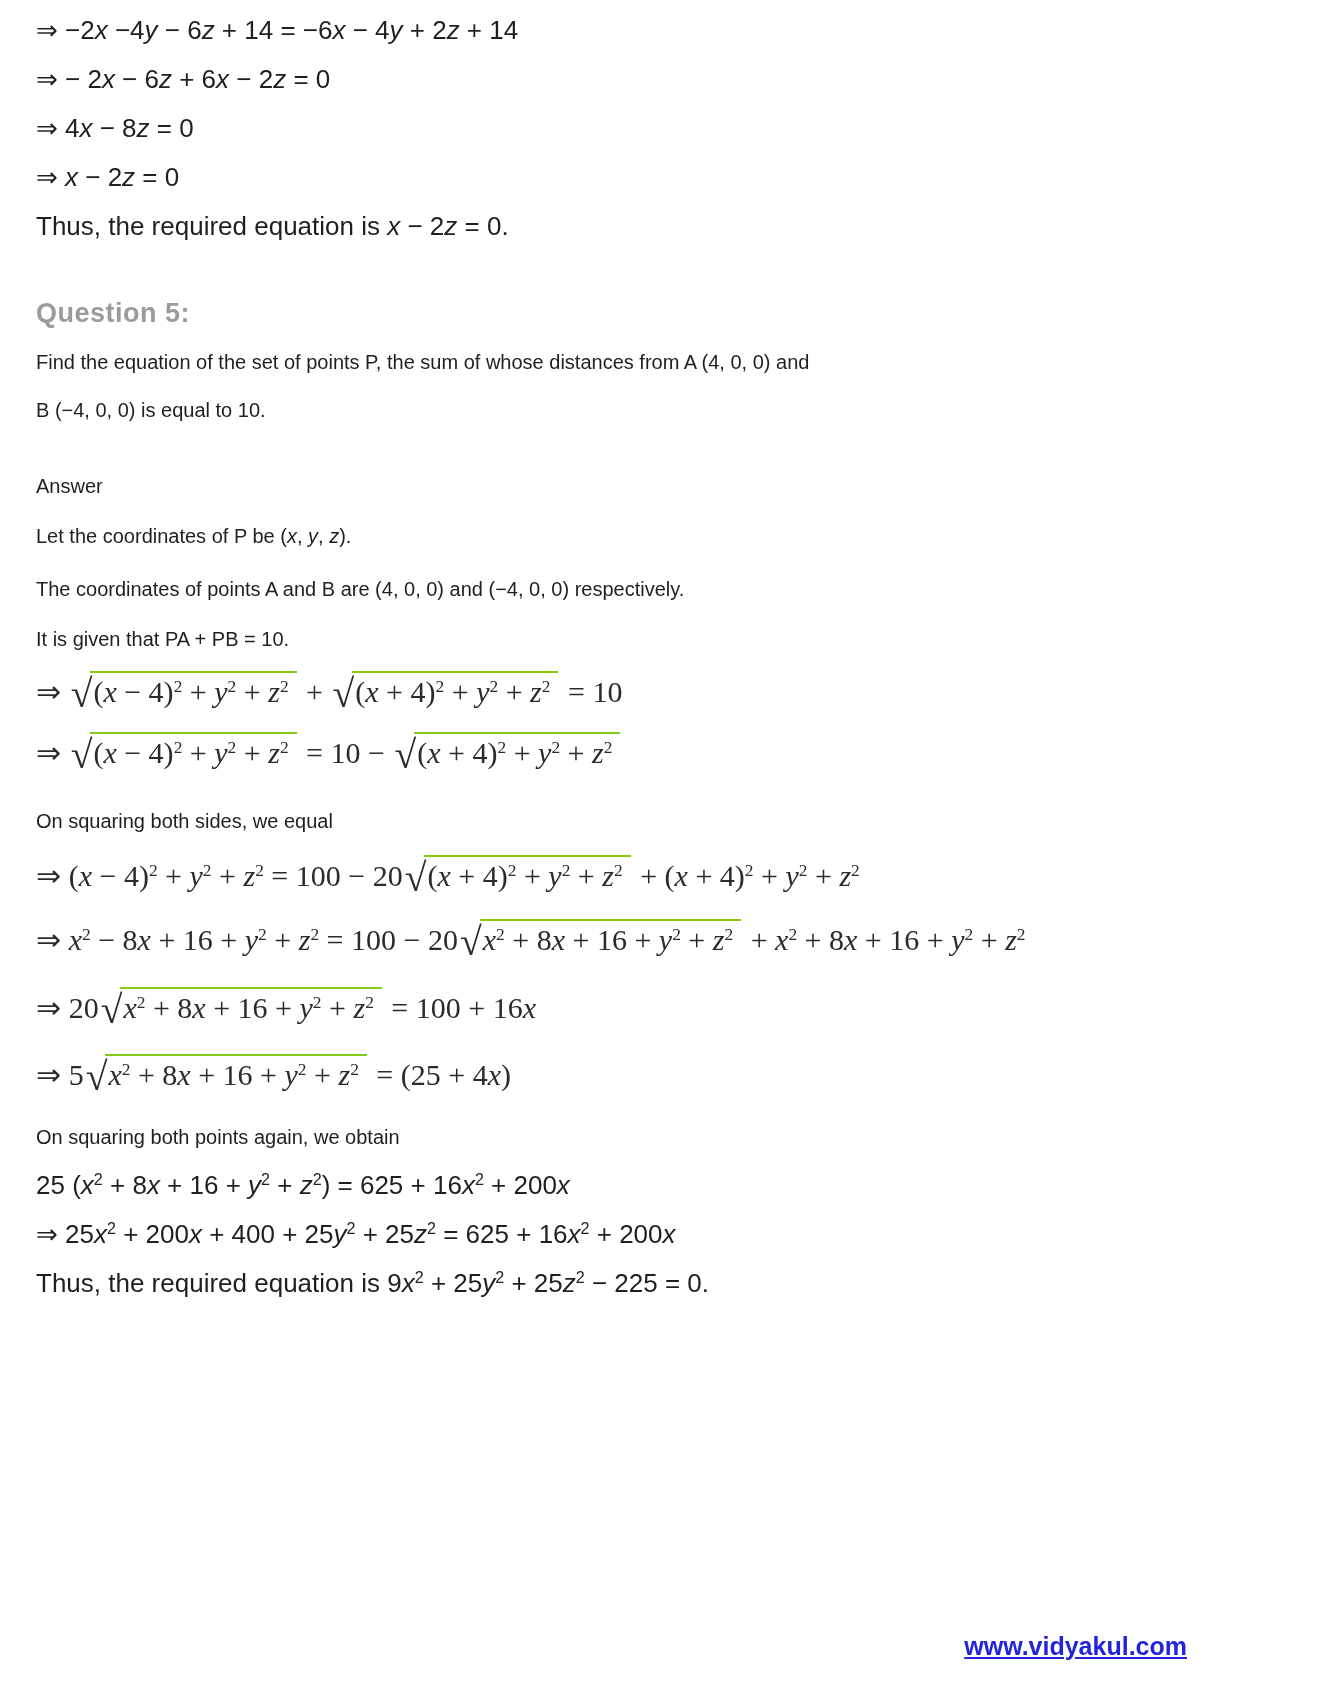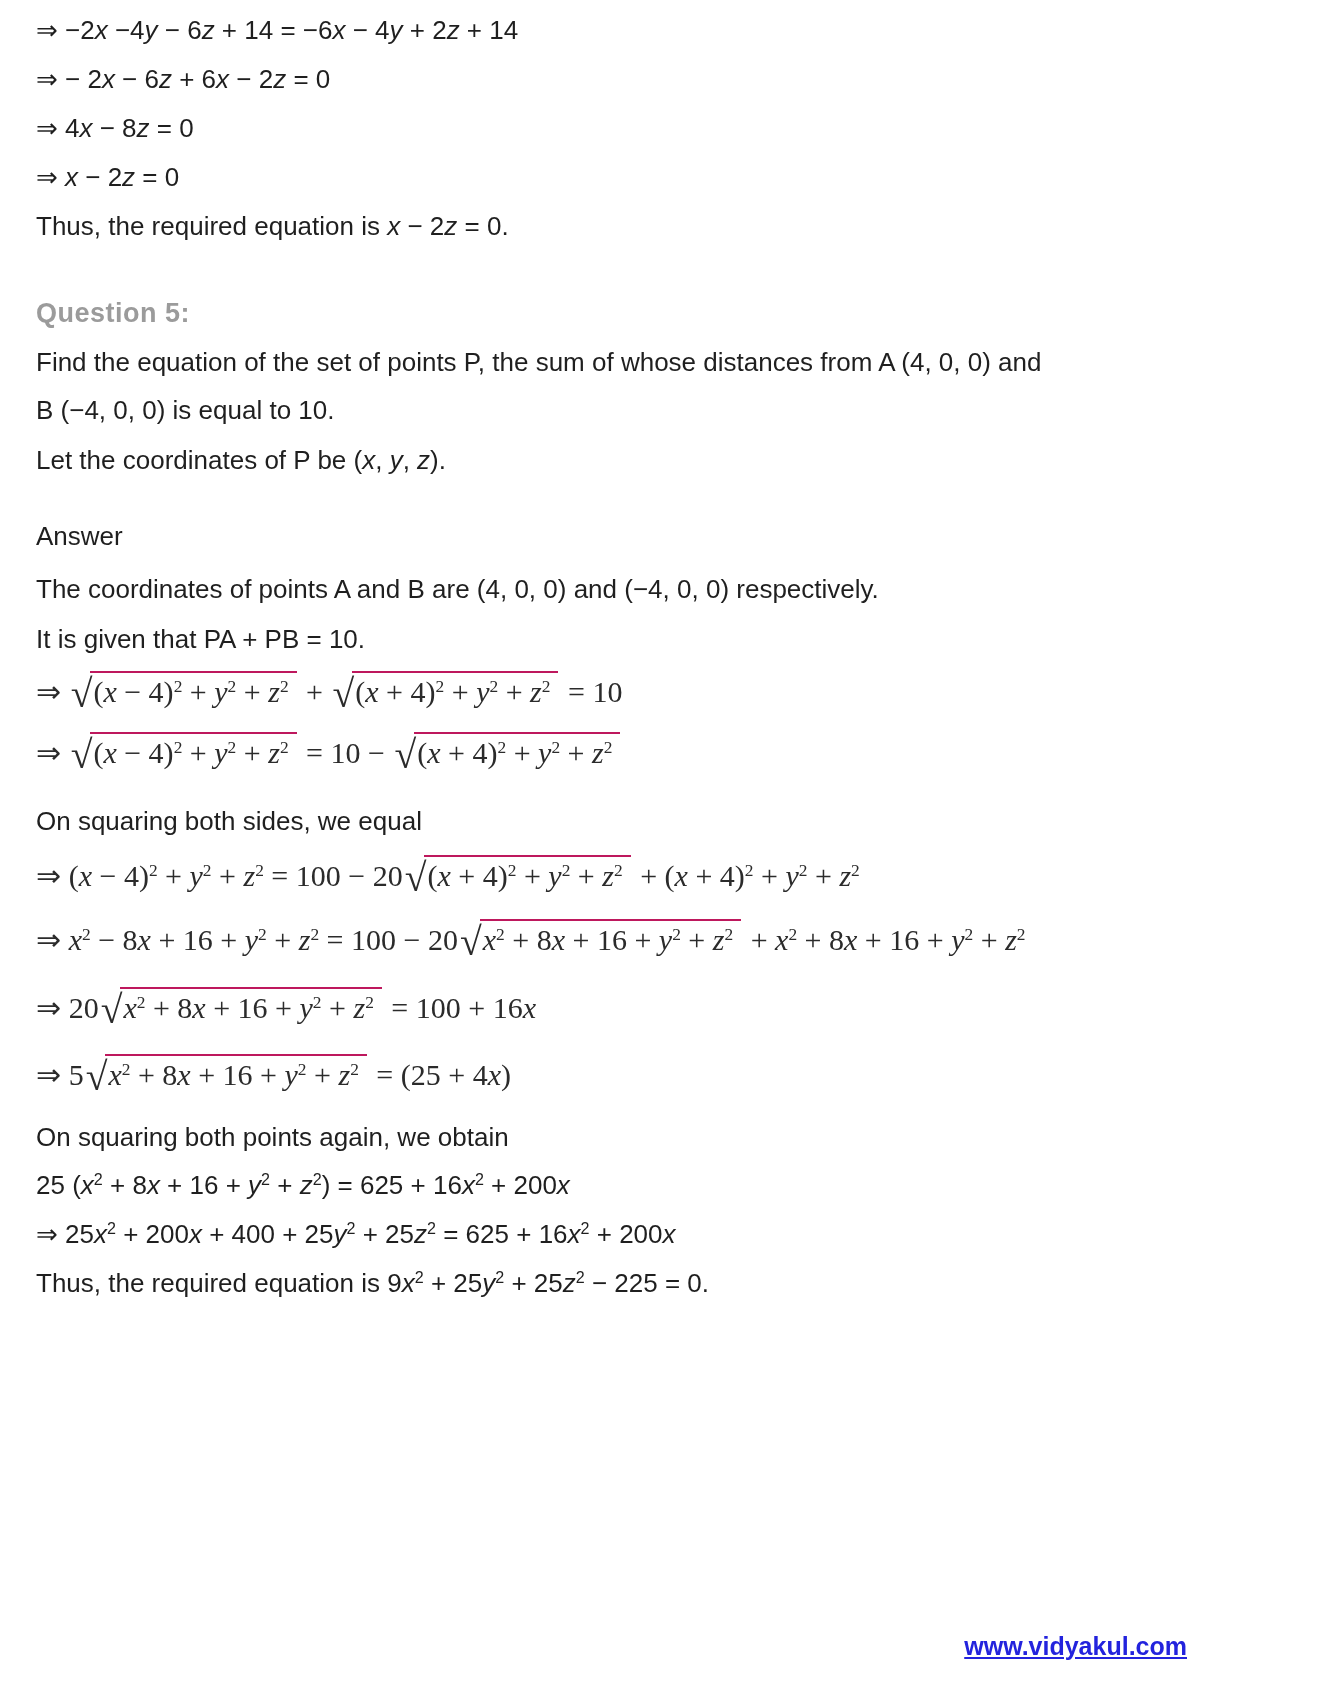--- a/index.html
+++ b/index.html
@@ -7,40 +7,40 @@
   }
   html,body{margin:0;padding:0;}
   body{
     width:1337px;height:1681px;background:var(--bg);
     font-family:"Liberation Sans",sans-serif;color:var(--text);
     position:relative;overflow:hidden;
   }
   .content{padding:14px 32px 0 36px;}
   
   .sline{font-size:26px;line-height:32px;margin:0 0 17px 0;white-space:nowrap;}
-  .wrapline{font-size:26px;line-height:32px;margin:0 0 16px 0;}
+  .wrapline{font-size:20px;line-height:32px;margin:0 0 16px 0;}
   .vr{font-style:italic;font-family:inherit;}
   sup{font-size:0.62em;line-height:0;vertical-align:0.55em;}
   
   .qheading{
     font-size:27px;font-weight:bold;color:var(--heading);
     margin:54px 0 16px 0;line-height:34px;letter-spacing:0.5px;
   }
   .answer-label{margin-top:44px;}
   .tight18{margin-top:18px;}
   .tight21{margin-top:21px;}
   
   .meq{
     font-family:"Liberation Serif",serif;font-size:30px;color:var(--math);
     line-height:1.15;margin:0 0 0 0;white-space:nowrap;
   }
   .meq sup{font-size:0.58em;vertical-align:0.6em;}
   .sqrt{display:inline-block;white-space:nowrap;margin:0 2px;}
   .rad{font-size:1.32em;line-height:0.85;vertical-align:-0.12em;letter-spacing:-2px;}
-  .radicand{display:inline-block;border-top:2px solid #be185d;padding:2px 8px 0 3px;}
+  .radicand{display:inline-block;border-top:2px solid #84cc16;padding:2px 8px 0 3px;}
   .eq-mt13{margin-top:13px;}
   .eq-mt21{margin-top:21px;}
   .eq-mt32{margin-top:32px;}
   .eq-mt18{margin-top:18px;}
   .eq-mt24{margin-top:24px;}
   .eq-mt16{margin-top:16px;}
   .eq-mt17{margin-top:17px;}
   .eq-mt14{margin-top:14px;}
   .eq-mt20{margin-top:27px;}
   .eq-mt27{margin-top:27px;}
@@ -60,23 +60,23 @@
   <div class="sline">⇒ − 2<span class="vr">x</span> − 6<span class="vr">z</span> + 6<span class="vr">x</span> − 2<span class="vr">z</span> = 0</div>
   <div class="sline">⇒ 4<span class="vr">x</span> − 8<span class="vr">z</span> = 0</div>
   <div class="sline">⇒ <span class="vr">x</span> − 2<span class="vr">z</span> = 0</div>
   <div class="sline">Thus, the required equation is <span class="vr">x</span> − 2<span class="vr">z</span> = 0.</div>
 
   <div class="qheading">Question 5:</div>
 
   <div class="wrapline">Find the equation of the set of points P, the sum of whose distances from A (4, 0, 0) and</div>
   <div class="wrapline">B (−4, 0, 0) is equal to 10.</div>
 
+  <div class="wrapline answer-label">Answer</div>
+
   <div class="wrapline tight18">Let the coordinates of P be (<span class="vr">x</span>, <span class="vr">y</span>, <span class="vr">z</span>).</div>
-
-  <div class="wrapline answer-label">Answer</div>
   <div class="wrapline tight21">The coordinates of points A and B are (4, 0, 0) and (−4, 0, 0) respectively.</div>
   <div class="wrapline tight18">It is given that PA + PB = 10.</div>
 
   <div class="meq eq-mt13">⇒ <span class="sqrt"><span class="rad">√</span><span class="radicand">(<span class="vr">x</span> − 4)<sup>2</sup> + <span class="vr">y</span><sup>2</sup> + <span class="vr">z</span><sup>2</sup></span></span> + <span class="sqrt"><span class="rad">√</span><span class="radicand">(<span class="vr">x</span> + 4)<sup>2</sup> + <span class="vr">y</span><sup>2</sup> + <span class="vr">z</span><sup>2</sup></span></span> = 10</div>
   <div class="meq eq-mt21">⇒ <span class="sqrt"><span class="rad">√</span><span class="radicand">(<span class="vr">x</span> − 4)<sup>2</sup> + <span class="vr">y</span><sup>2</sup> + <span class="vr">z</span><sup>2</sup></span></span> = 10 − <span class="sqrt"><span class="rad">√</span><span class="radicand">(<span class="vr">x</span> + 4)<sup>2</sup> + <span class="vr">y</span><sup>2</sup> + <span class="vr">z</span><sup>2</sup></span></span></div>
 
   <div class="wrapline eq-mt32">On squaring both sides, we equal</div>
 
   <div class="meq eq-mt18">⇒ (<span class="vr">x</span> − 4)<sup>2</sup> + <span class="vr">y</span><sup>2</sup> + <span class="vr">z</span><sup>2</sup> = 100 − 20<span class="sqrt"><span class="rad">√</span><span class="radicand">(<span class="vr">x</span> + 4)<sup>2</sup> + <span class="vr">y</span><sup>2</sup> + <span class="vr">z</span><sup>2</sup></span></span> + (<span class="vr">x</span> + 4)<sup>2</sup> + <span class="vr">y</span><sup>2</sup> + <span class="vr">z</span><sup>2</sup></div>
   <div class="meq eq-mt24">⇒ <span class="vr">x</span><sup>2</sup> − 8<span class="vr">x</span> + 16 + <span class="vr">y</span><sup>2</sup> + <span class="vr">z</span><sup>2</sup> = 100 − 20<span class="sqrt"><span class="rad">√</span><span class="radicand"><span class="vr">x</span><sup>2</sup> + 8<span class="vr">x</span> + 16 + <span class="vr">y</span><sup>2</sup> + <span class="vr">z</span><sup>2</sup></span></span> + <span class="vr">x</span><sup>2</sup> + 8<span class="vr">x</span> + 16 + <span class="vr">y</span><sup>2</sup> + <span class="vr">z</span><sup>2</sup></div>

